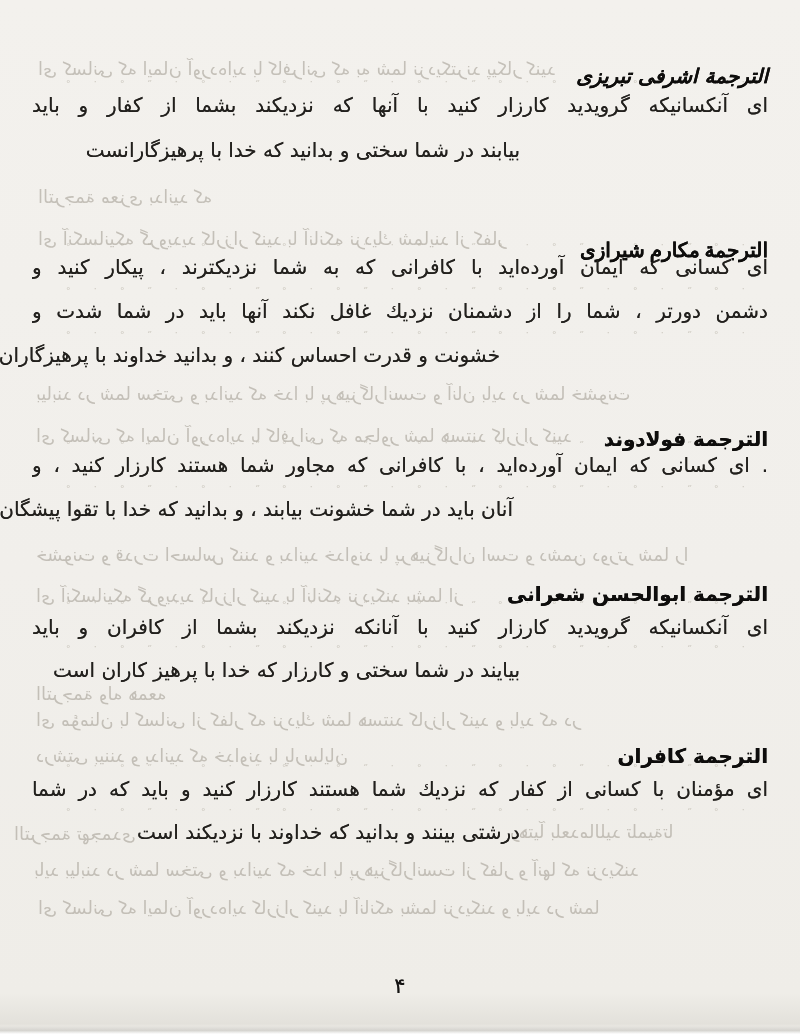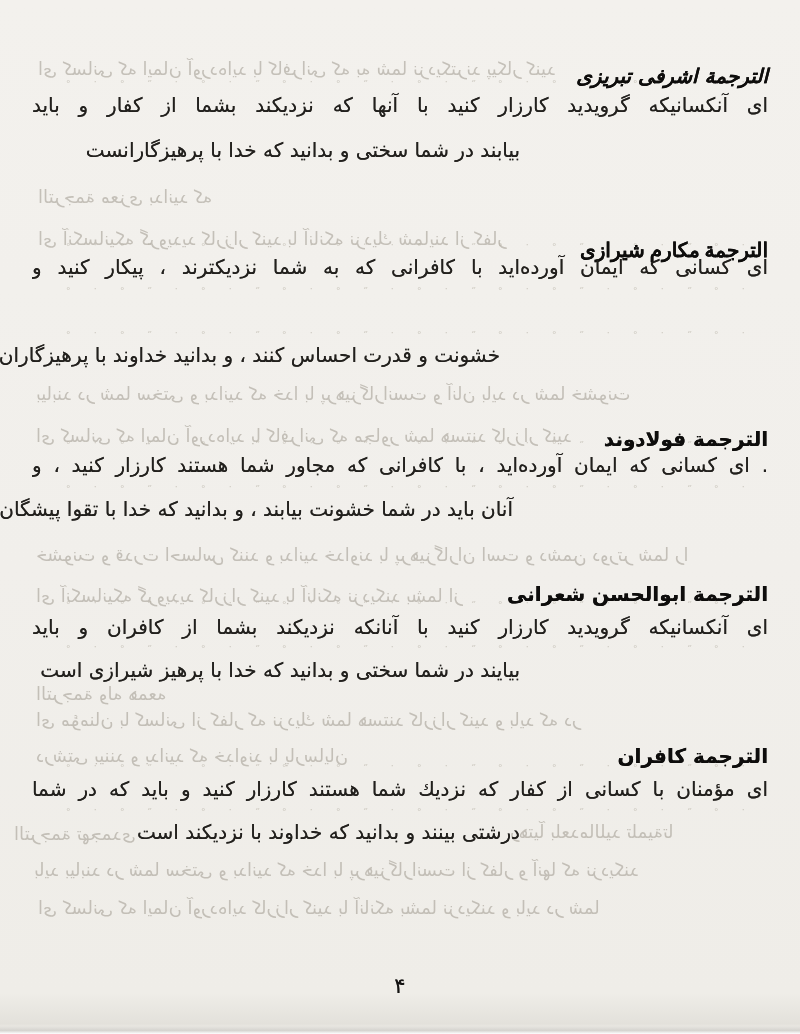--- a/index.html
+++ b/index.html
@@ -124,29 +124,30 @@
   <div class="abs speckles" style="top:645px; left:60px; right:45px;">˙ ˚ ˝ ˙ ˚ ˙ ˝ ˚ ˙ ˚ ˝ ˙ ˚ ˙ ˝ ˚ ˙ ˚ ˝ ˙ ˚ ˙ ˝ ˚ ˙ ˚ ˝ ˙ ˚ ˙ ˝ ˚ ˙ ˚ ˝ ˙ ˚ ˙ ˝ ˚ ˙ ˚</div>
   <div class="abs speckles" style="top:764px; left:60px; right:45px;">˙ ˚ ˝ ˙ ˚ ˙ ˝ ˚ ˙ ˚ ˝ ˙ ˚ ˙ ˝ ˚ ˙ ˚ ˝ ˙ ˚ ˙ ˝ ˚ ˙ ˚ ˝ ˙ ˚ ˙ ˝ ˚ ˙ ˚ ˝ ˙ ˚ ˙ ˝ ˚ ˙ ˚</div>
   <div class="abs speckles" style="top:808px; left:60px; right:45px;">˙ ˚ ˝ ˙ ˚ ˙ ˝ ˚ ˙ ˚ ˝ ˙ ˚ ˙ ˝ ˚ ˙ ˚ ˝ ˙ ˚ ˙ ˝ ˚ ˙ ˚ ˝ ˙ ˚ ˙ ˝ ˚ ˙ ˚ ˝ ˙ ˚ ˙ ˝ ˚ ˙ ˚</div>
 
   <div class="abs section-title" style="top:60px;font-style:italic;" dir="rtl">الترجمة اشرفى تبريزى</div>
   <div class="abs line-full" style="top:88px;" dir="rtl">اى آنكسانيكه گرويديد كارزار كنيد با آنها كه نزديكند بشما از كفار و بايد</div>
   <div class="abs line-cont" style="top:133px; right:280px;" dir="rtl">بيابند در شما سختى و بدانيد كه خدا با پرهيزگارانست</div>
 
   <div class="abs section-title" style="top:234px;font-family:Liberation Serif, serif;" dir="rtl">الترجمة مكارم شيرازى</div>
   <div class="abs line-full" style="top:250px;" dir="rtl">اى كسانى كه ايمان آورده‌ايد با كافرانى كه به شما نزديكترند ، پيكار كنيد و</div>
+  <div class="abs line-full" style="top:294px;" dir="rtl">دشمن دورتر ، شما را از دشمنان نزديك غافل نكند آنها بايد در شما شدت و</div>
   <div class="abs line-cont" style="top:338px; right:300px;" dir="rtl">خشونت و قدرت احساس كنند ، و بدانيد خداوند با پرهيزگاران است</div>
 
   <div class="abs line-full" style="top:448px;" dir="rtl">. اى كسانى كه ايمان آورده‌ايد ، با كافرانى كه مجاور شما هستند كارزار كنيد ، و</div>
   <div class="abs section-title" style="top:423px;" dir="rtl">الترجمة فولادوند</div>
   <div class="abs line-cont" style="top:492px; right:287px;" dir="rtl">آنان بايد در شما خشونت بيابند ، و بدانيد كه خدا با تقوا پيشگان است .</div>
 
   <div class="abs section-title" style="top:578px;margin-left:28px;" dir="rtl">الترجمة ابوالحسن شعرانى</div>
   <div class="abs line-full" style="top:610px;" dir="rtl">اى آنكسانيكه گرويديد كارزار كنيد با آنانكه نزديكند بشما از كافران و بايد</div>
-  <div class="abs line-cont" style="top:653px; right:280px;" dir="rtl">بيايند در شما سختى و بدانيد كه خدا با پرهيز شيرازى است</div>
+  <div class="abs line-cont" style="top:653px; right:280px;" dir="rtl">بيايند در شما سختى و كارزار كه خدا با پرهيز كاران است</div>
 
   <div class="abs section-title" style="top:740px;" dir="rtl">الترجمة كافران</div>
   <div class="abs line-full" style="top:772px;" dir="rtl">اى مؤمنان با كسانى از كفار كه نزديك شما هستند كارزار كنيد و بايد كه در شما</div>
   <div class="abs line-cont" style="top:815px; right:280px;" dir="rtl">درشتى بينند و بدانيد كه خداوند با نزديكند است</div>
 
   <div class="abs page-number">۴</div>
 
   <div class="abs scan-edge"></div>
 
 </div>

